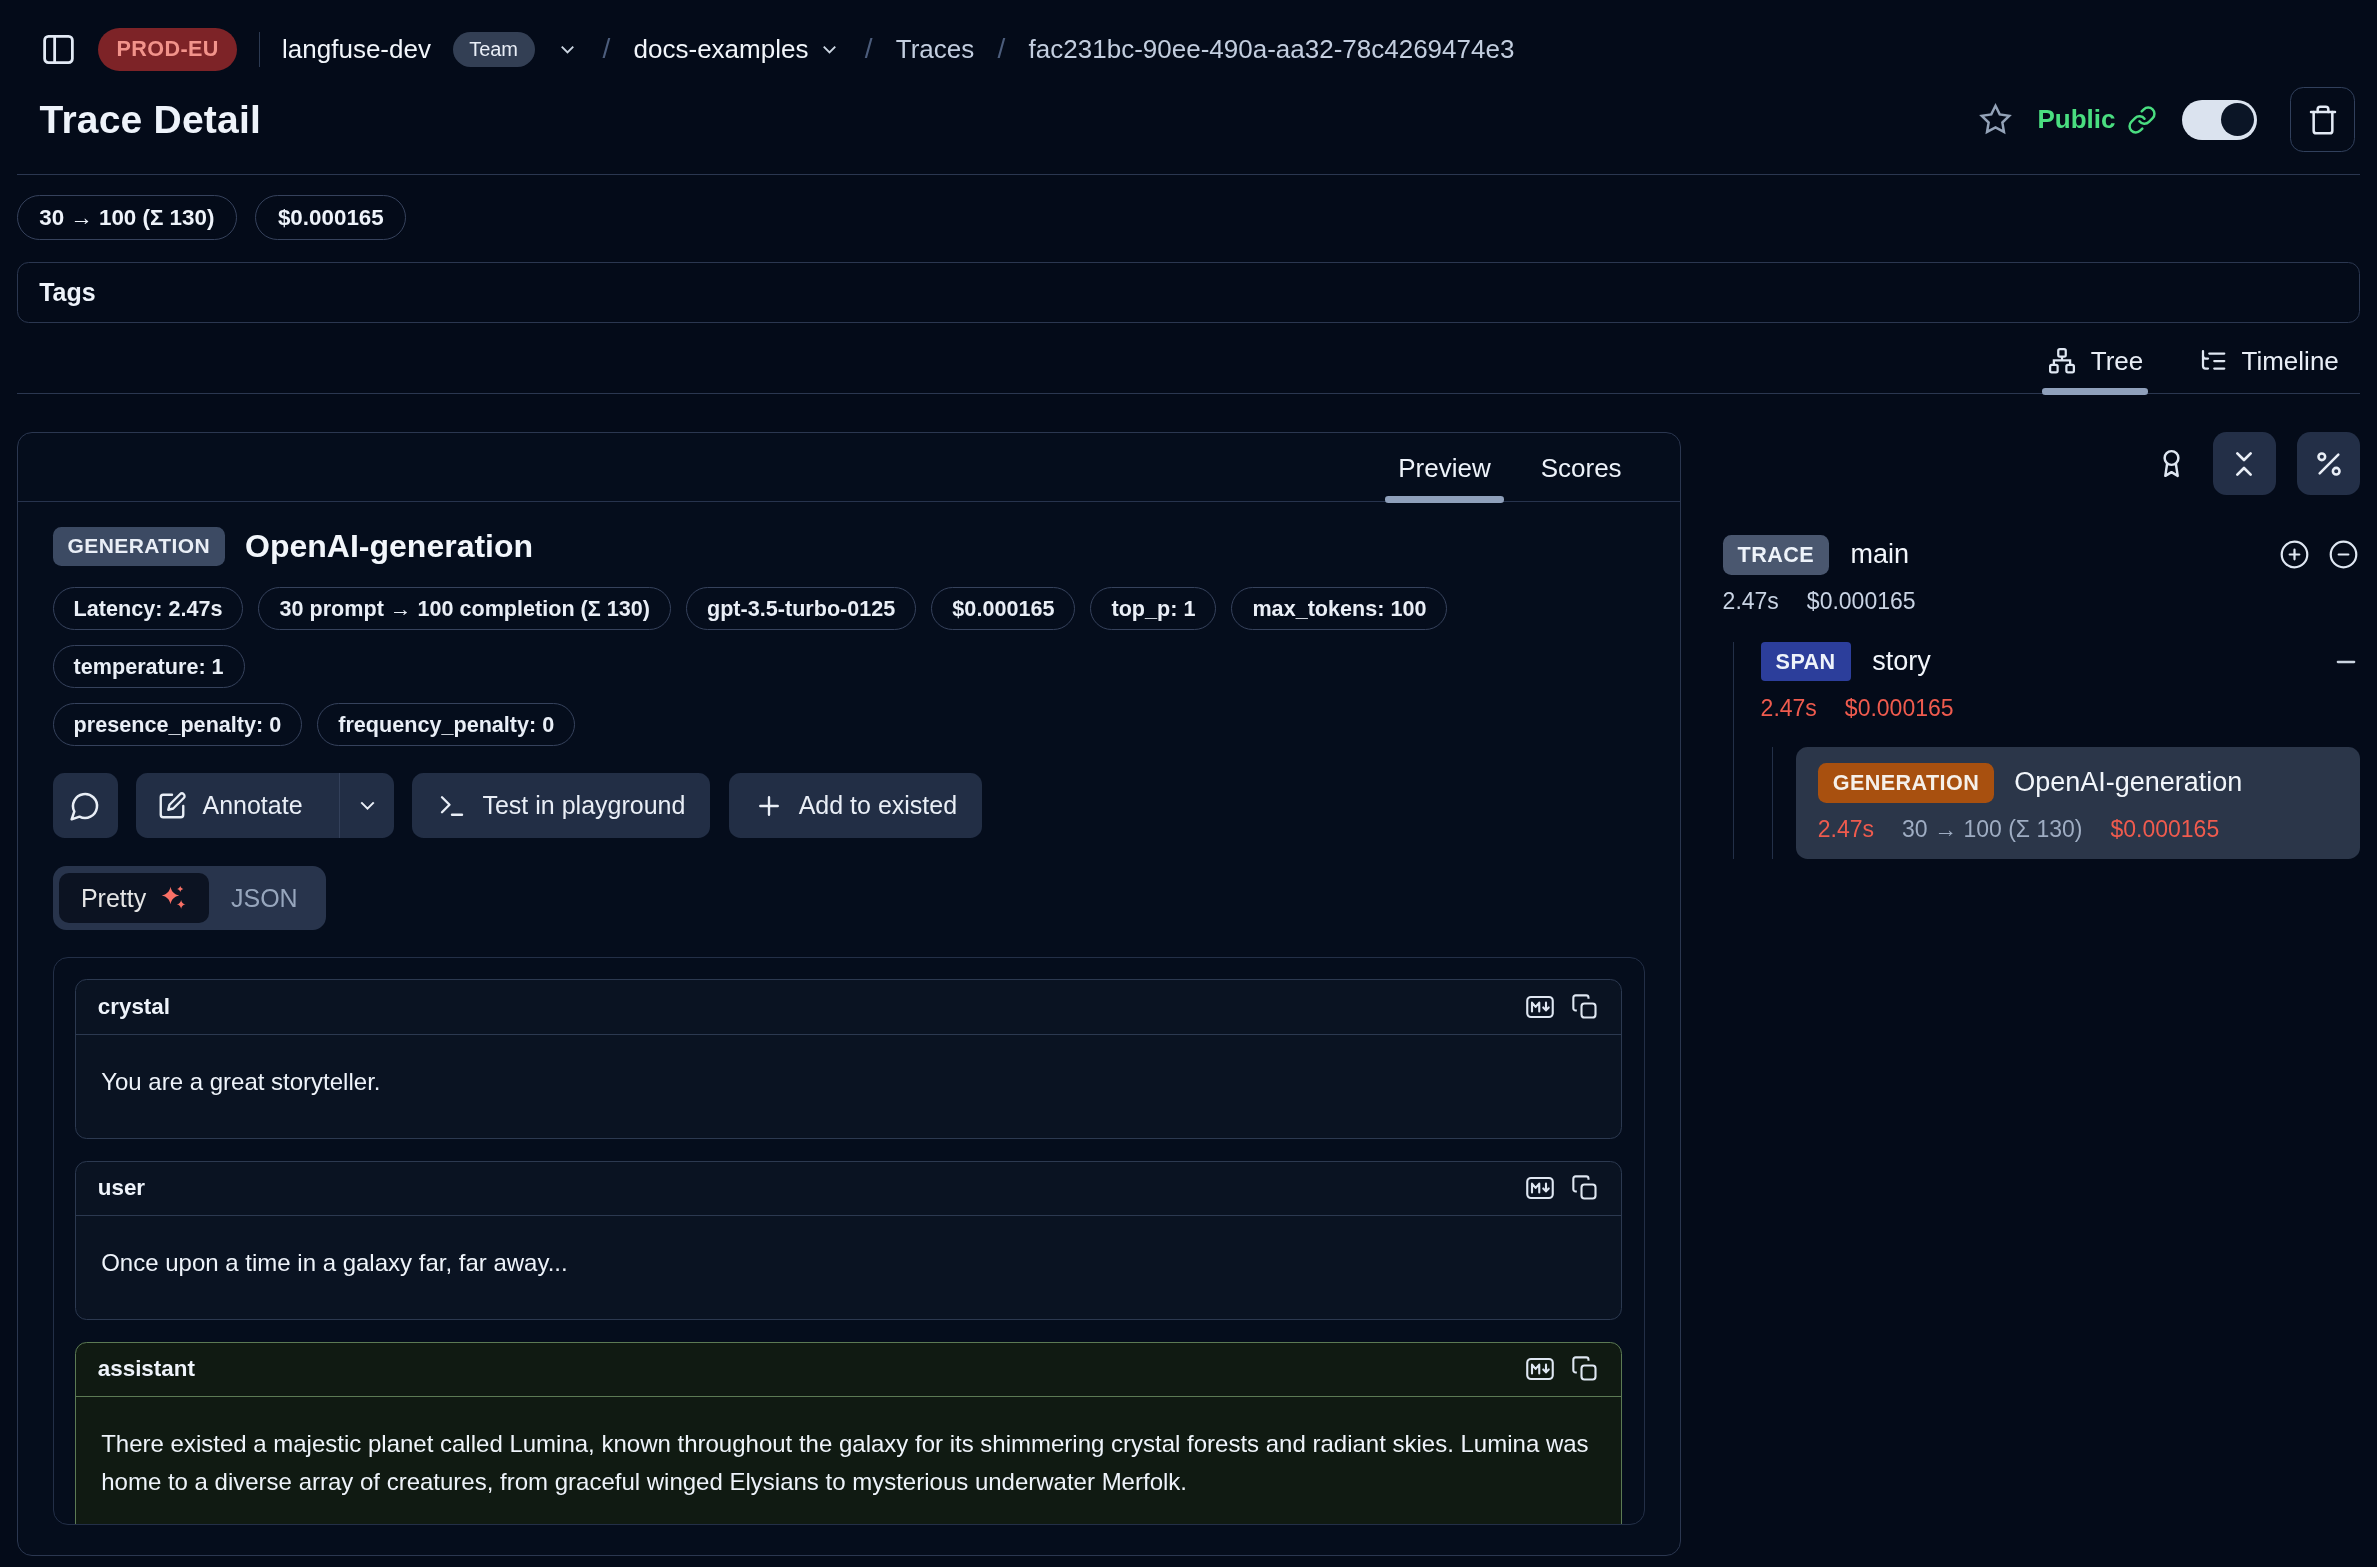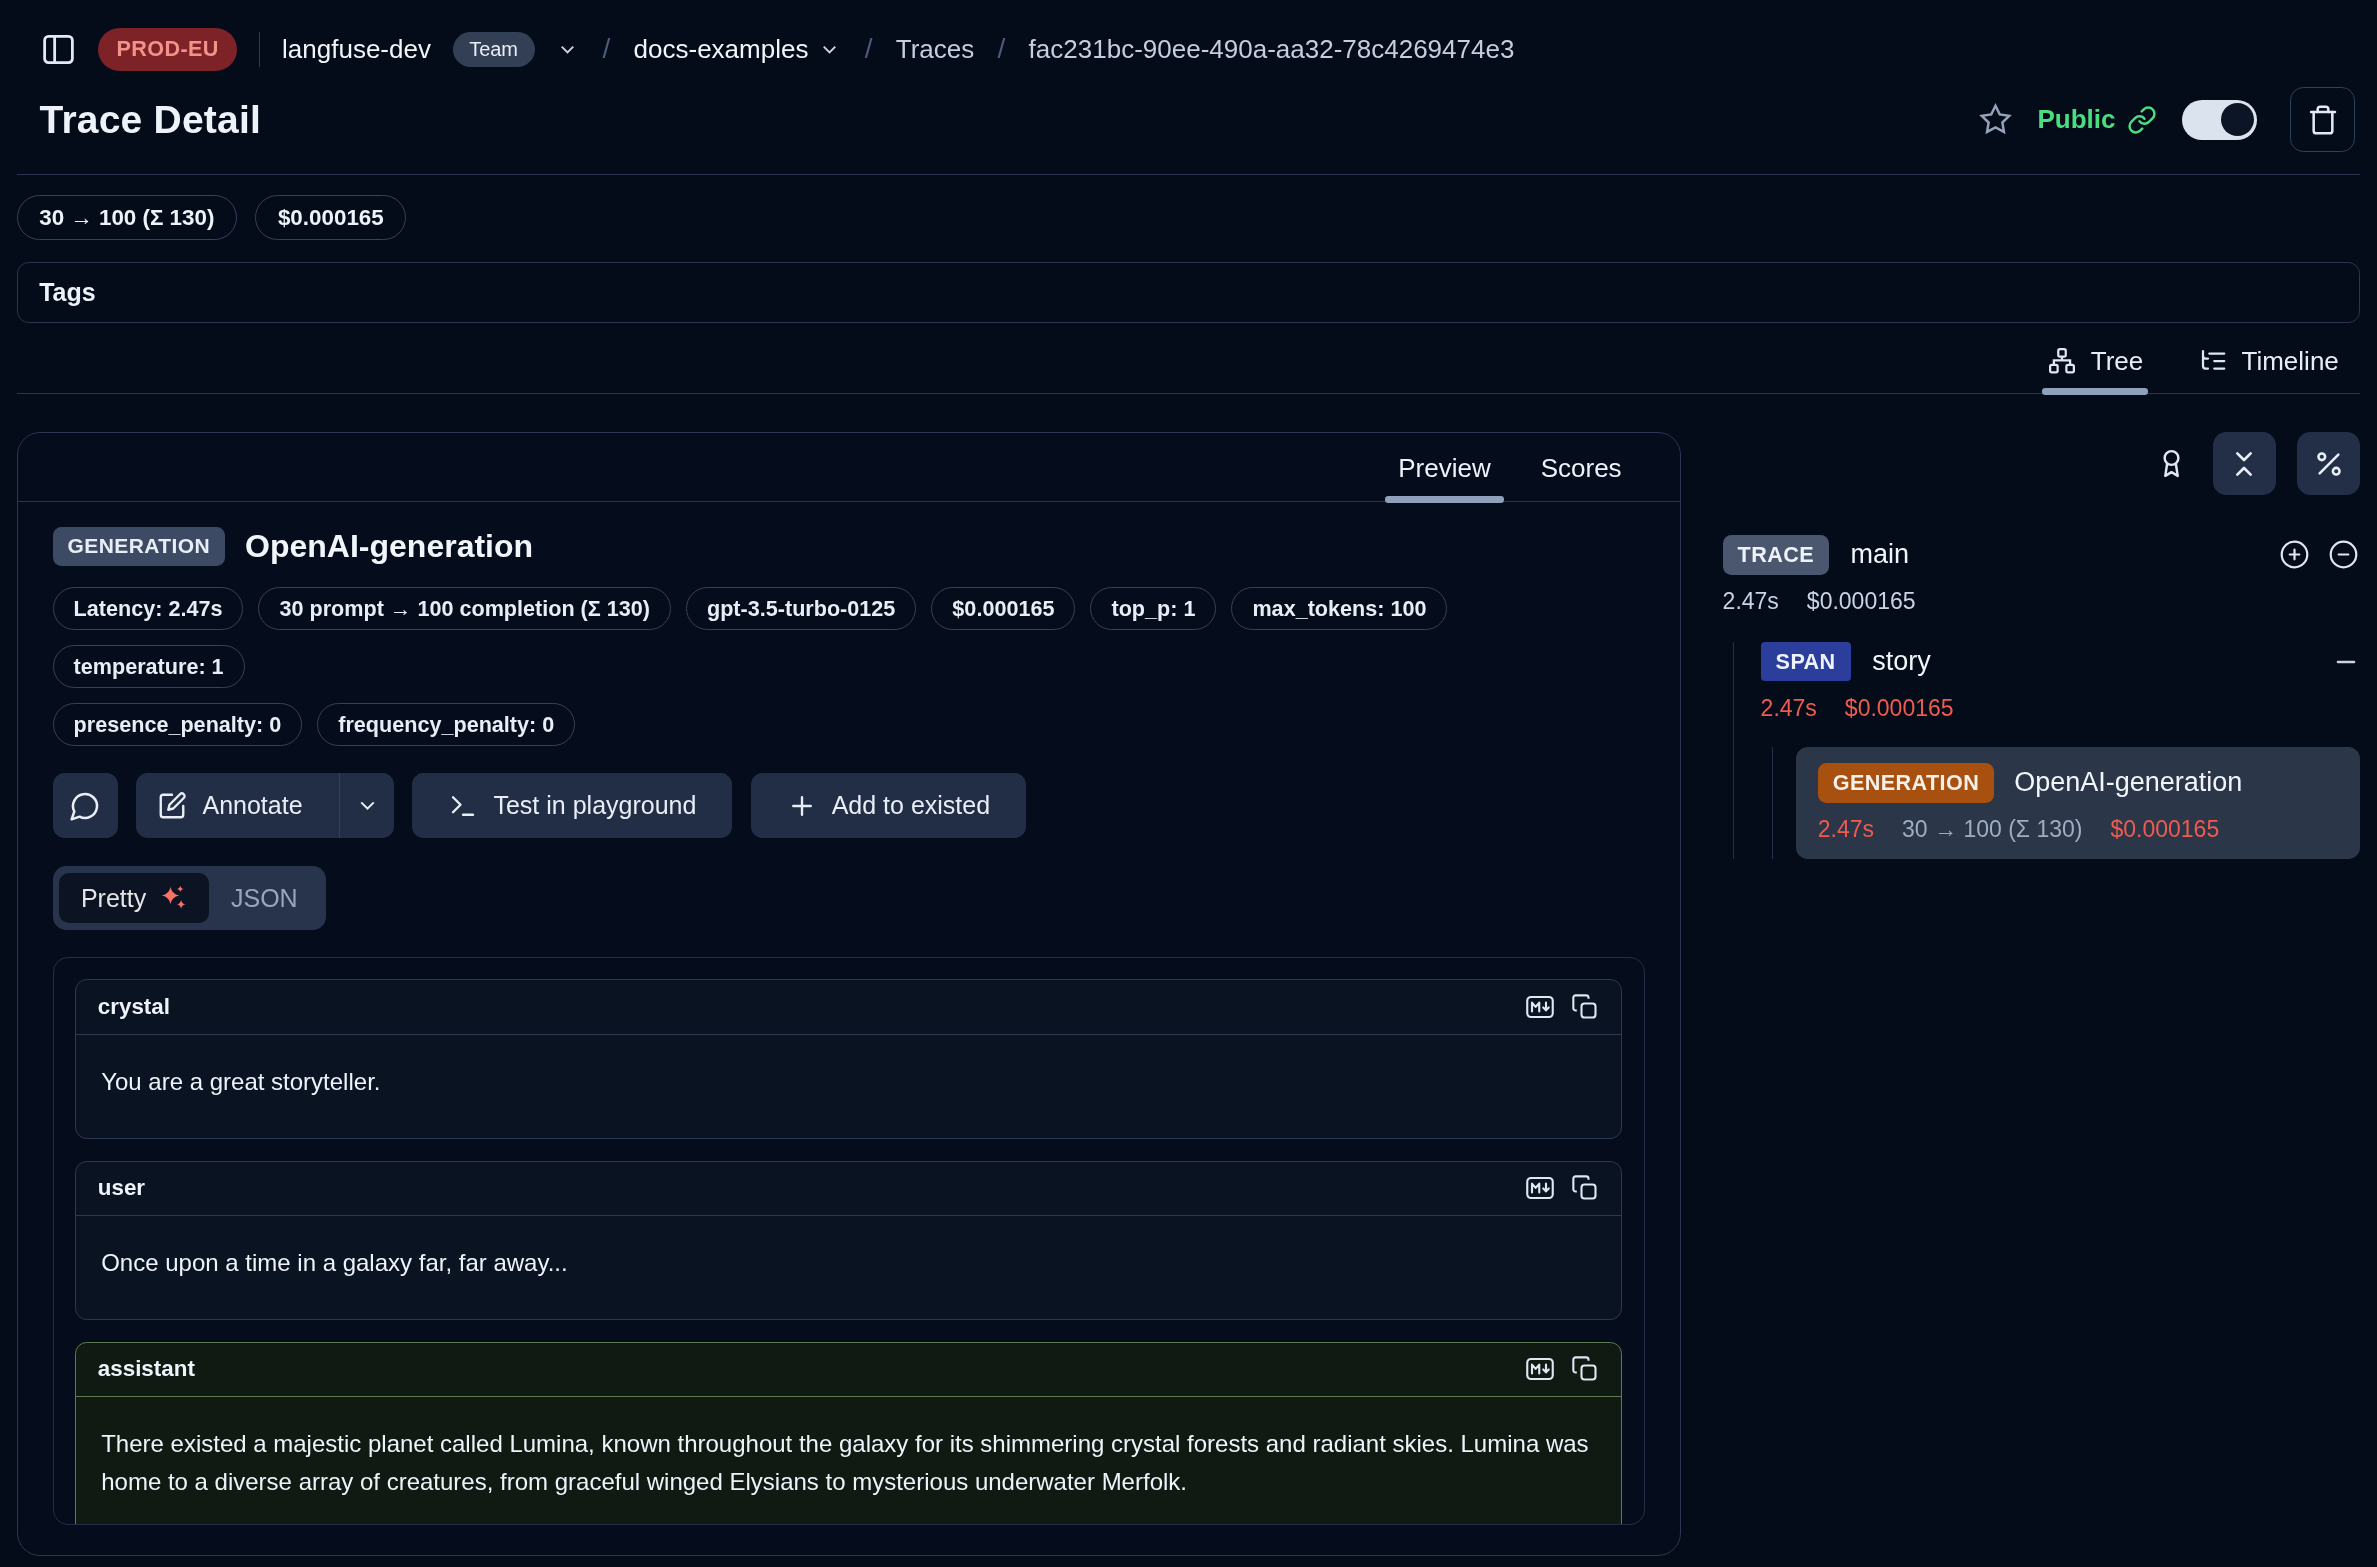--- a/index.html
+++ b/index.html
@@ -58,21 +58,21 @@
   
   .view-tabs { margin-top:23px; border-bottom:1.7px solid #2b3750; display:flex; justify-content:flex-end; gap:55px; padding:0 21.6px 0 0; }
   .view-tab { display:flex; align-items:center; gap:13.3px; font-size:26px; color:#e9eef6; padding-bottom:16.6px; position:relative; cursor:pointer; }
   .view-tab.active::after { content:""; position:absolute; left:-5px; right:-5px; bottom:-1.7px; height:6.7px; border-radius:3.3px; background:#8fa0bb; }
   .view-tab .ticon { color:#dfe7f2; }
 
   
   .main { display:flex; gap:42px; margin-top:38px; align-items:flex-start; }
 
   .card {
-    flex:0 0 1664px; border:1.7px solid #2b3750; border-radius:23px; overflow:hidden;
+    flex:0 0 1664px; border:1.7px solid #2b3750; border-radius:15px; overflow:hidden;
     display:flex; flex-direction:column; height:1124px; background:#050d1c;
   }
   .card-tabs { border-bottom:1.7px solid #27334d; display:flex; justify-content:flex-end; gap:50px; padding:20px 58px 0 0; }
   .card-tab { font-size:26px; color:#eef3fa; padding-bottom:16.6px; position:relative; cursor:pointer; }
   .card-tab.active::after { content:""; position:absolute; left:-13.3px; right:-13.3px; bottom:-1.7px; height:6.7px; border-radius:3.3px; background:#8fa0bb; }
 
   .card-body { padding:25px 35px 30px 35px; display:flex; flex-direction:column; flex:1; min-height:0; }
 
   .obs-head { display:flex; align-items:center; gap:20px; }
   .badge-type {
@@ -86,21 +86,21 @@
   .param-row + .param-row { margin-top:15px; }
   .param-pill {
     border:1.7px solid #36425c; border-radius:830px; padding:7.5px 20px;
     font-size:21.6px; font-weight:700; color:#e9eef6; white-space:nowrap;
   }
 
   .actions-row { display:flex; align-items:center; gap:18.3px; margin-top:27px; }
   .act-btn {
     background:#222e45; border:none; border-radius:11.6px; color:#e9eef6;
     font-size:25px; font-weight:500; height:65px; display:flex; align-items:center;
-    gap:15px; padding:0 36px; cursor:pointer; font-family:inherit;
+    gap:15px; padding:0 25px; cursor:pointer; font-family:inherit;
   }
   .act-btn.icon-only { width:65px; padding:0; justify-content:center; }
   .split { padding:0; overflow:hidden; }
   .split .split-main { display:flex; align-items:center; gap:15px; padding:0 21.6px; height:100%; cursor:pointer; }
   .split .split-caret { display:flex; align-items:center; justify-content:center; width:55px; height:100%; border-left:1.7px solid #33405a; cursor:pointer; }
 
   .format-toggle { margin-top:28px; display:inline-flex; background:#28344c; border-radius:13.3px; padding:6.7px; align-self:flex-start; align-items:center; }
   .seg { font-size:25px; padding:10px 21.6px; border-radius:10px; color:#97a6bd; display:flex; align-items:center; gap:11.6px; cursor:pointer; }
   .seg.active { background:#0c1322; color:#e5e5e5; }
 

